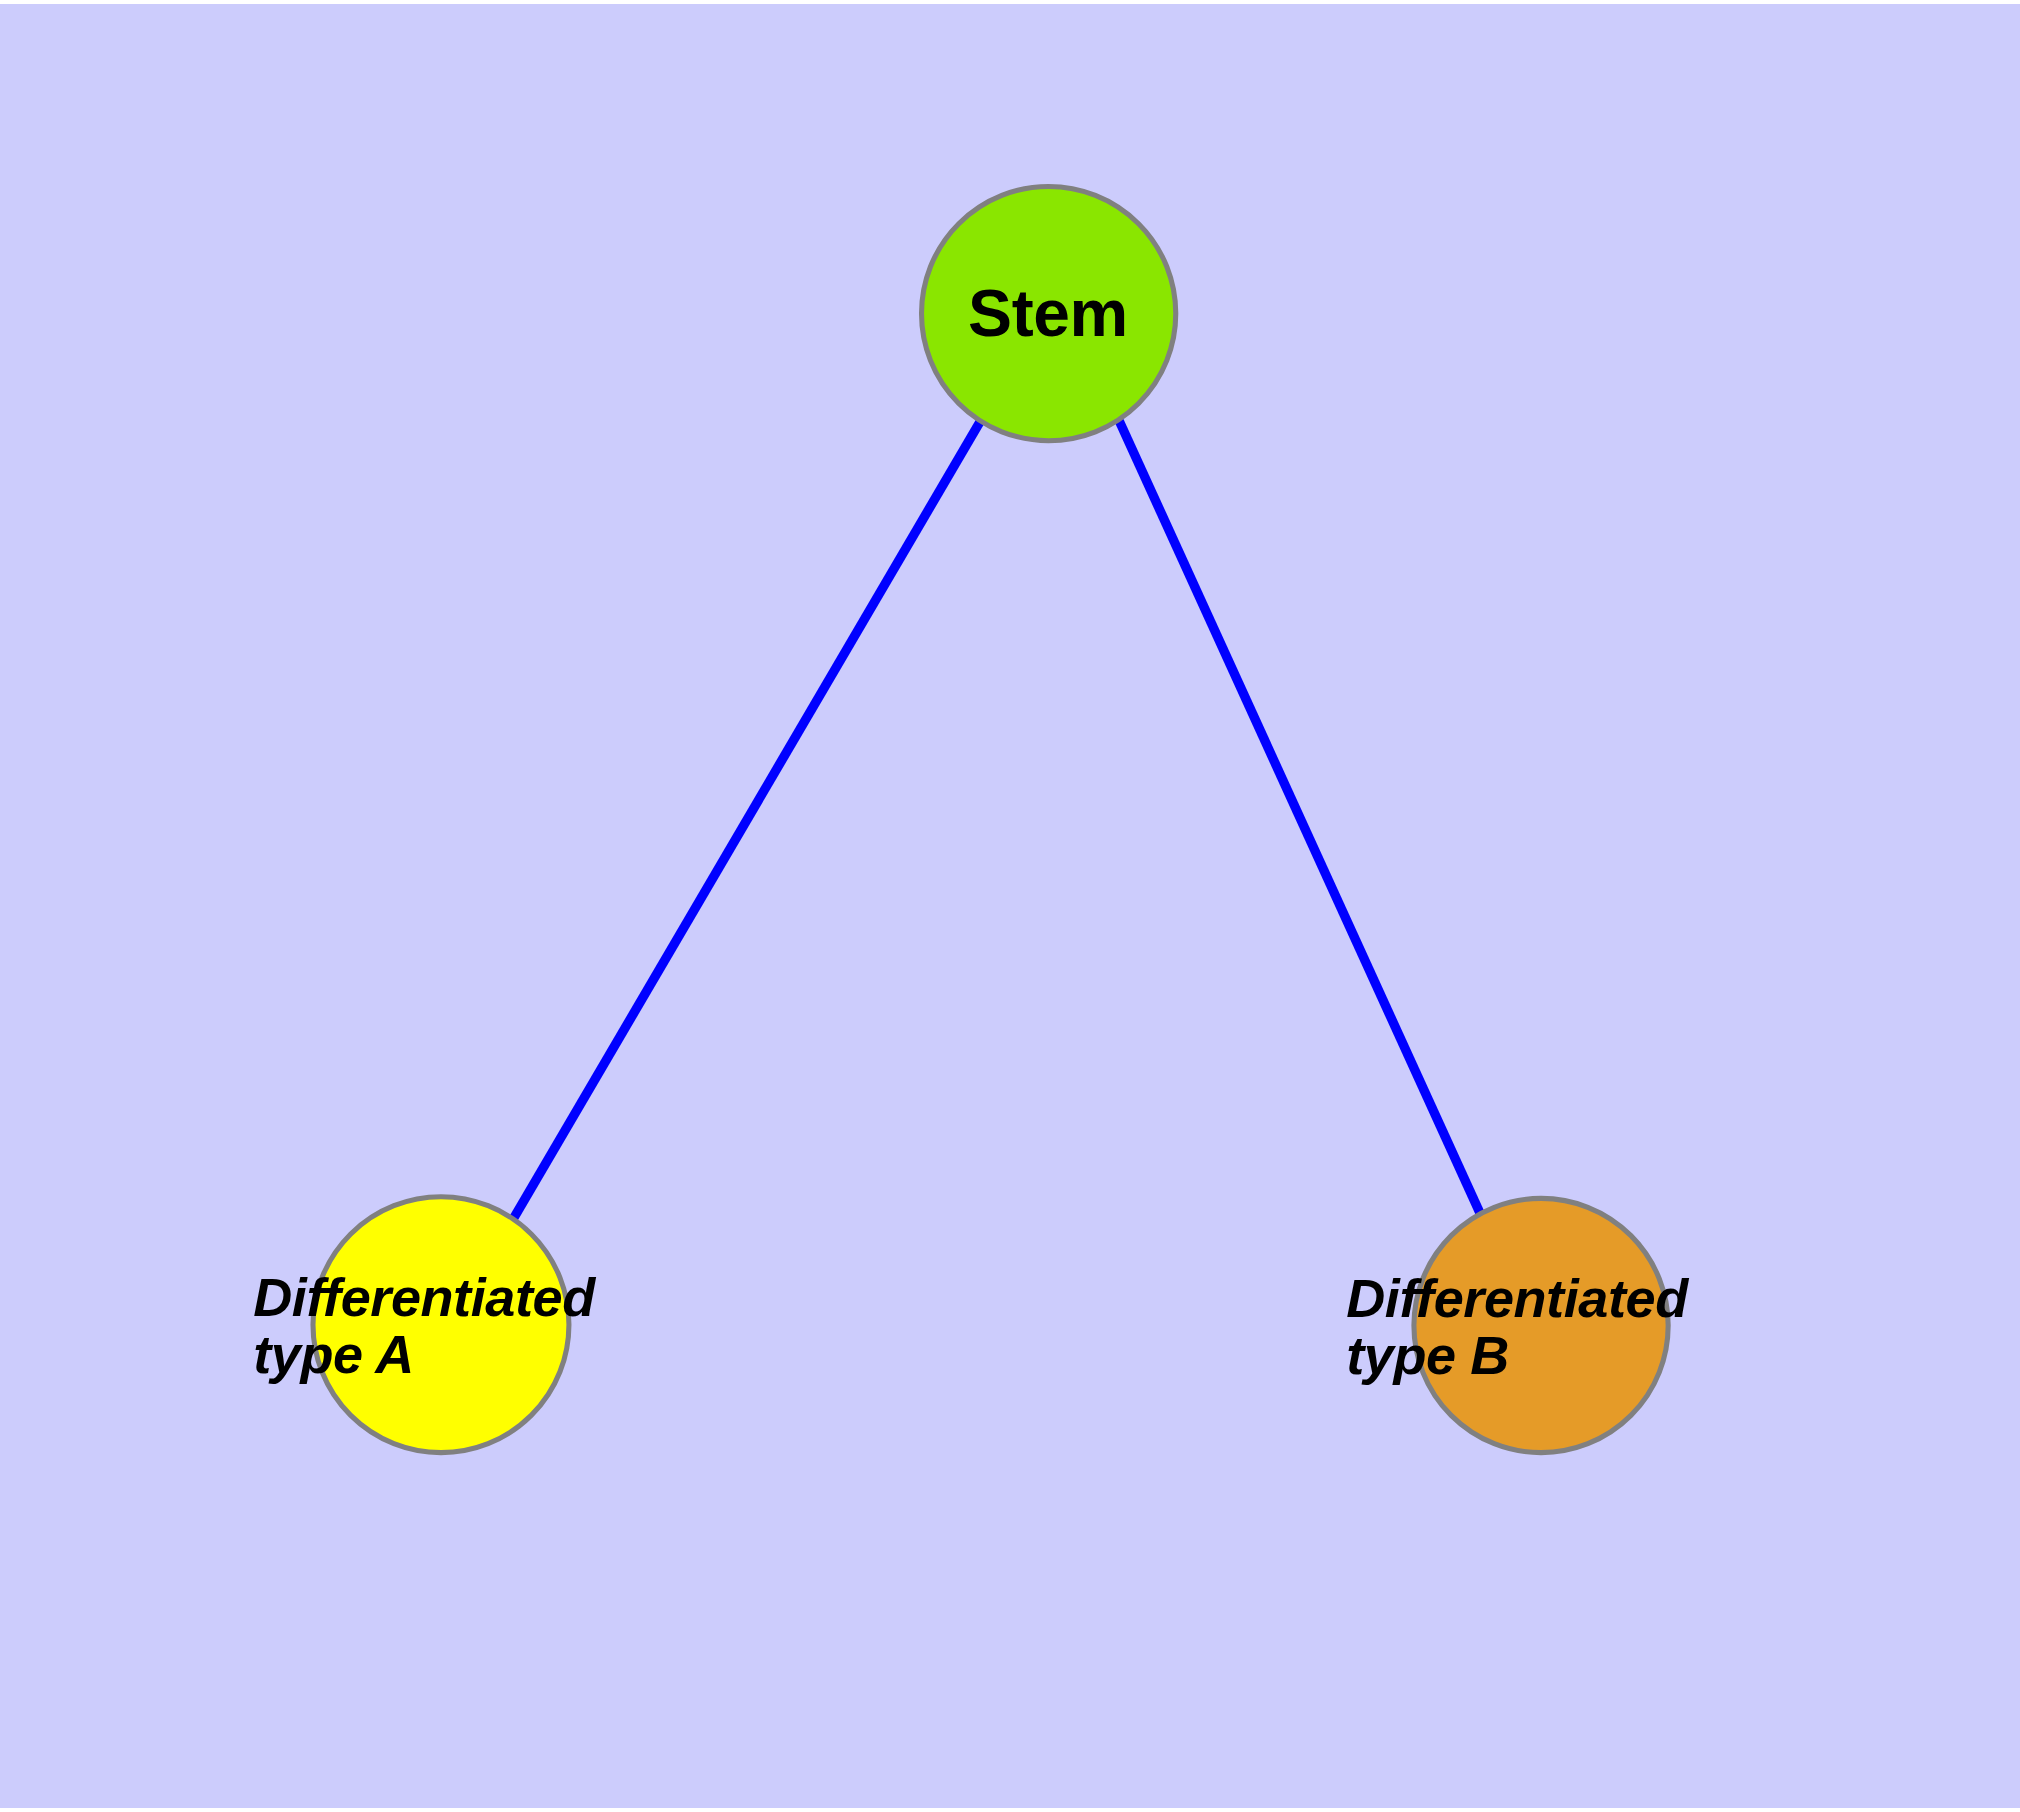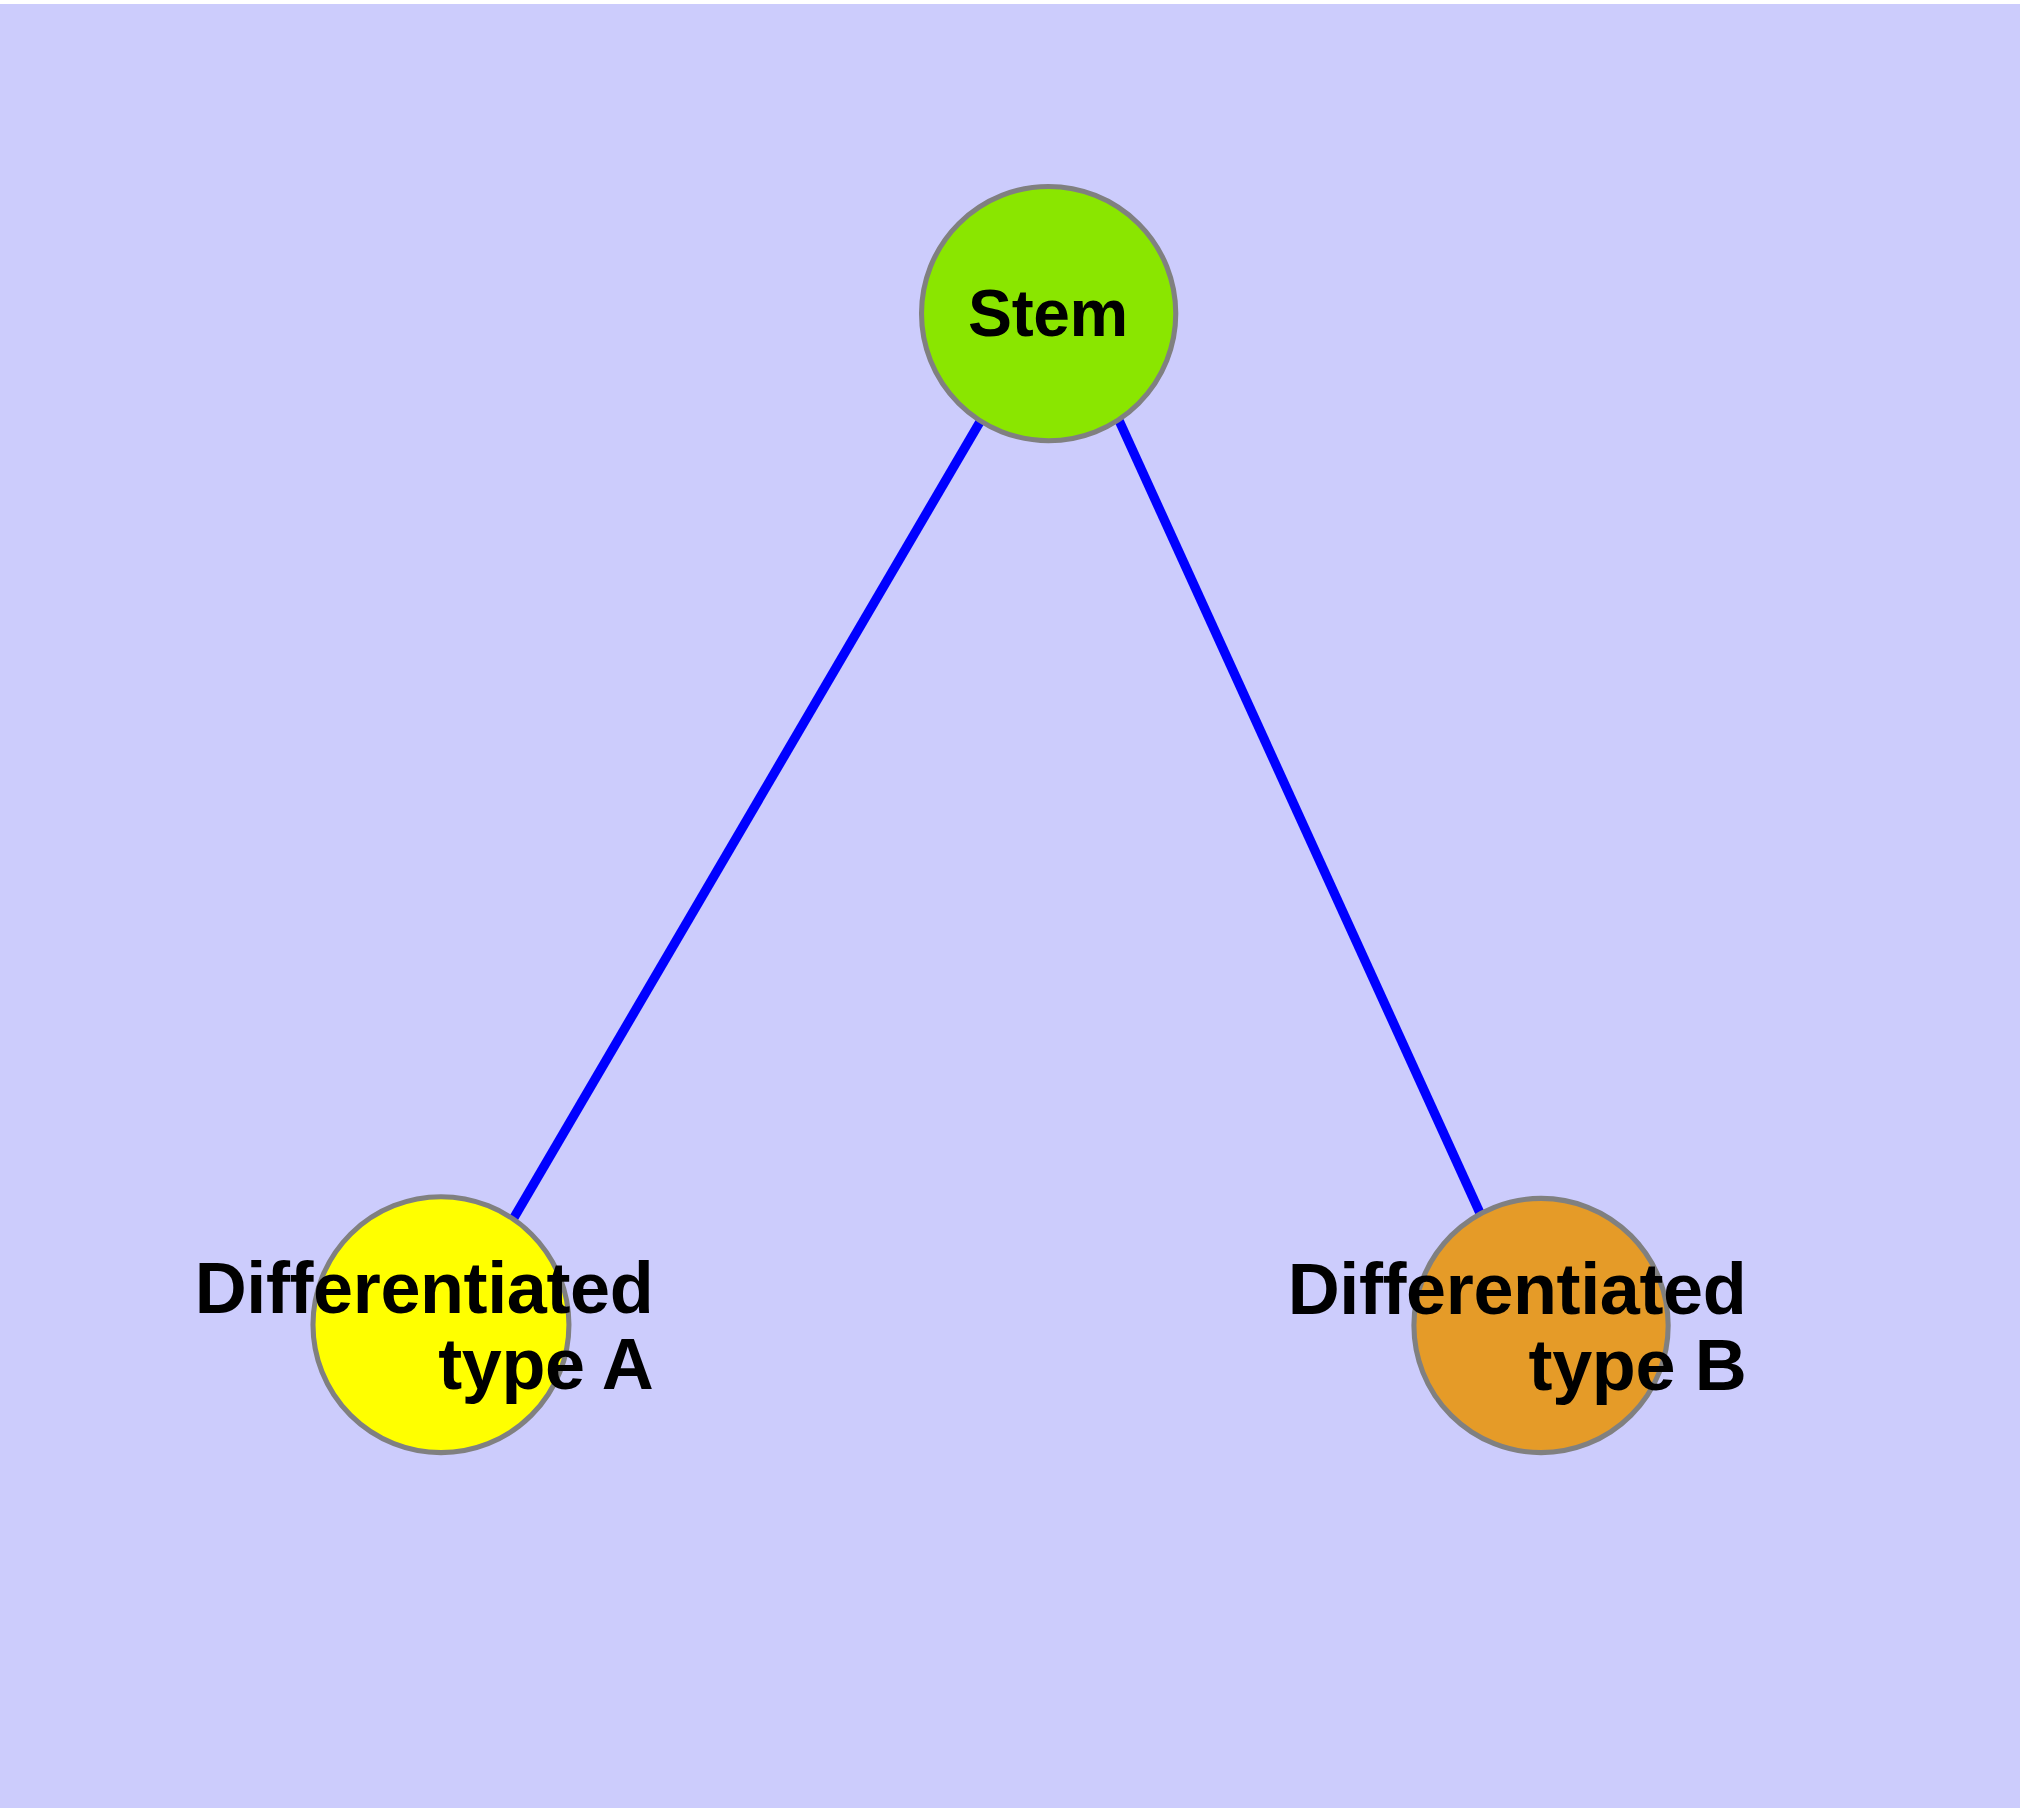--- a/index.html
+++ b/index.html
@@ -25,34 +25,35 @@
   }
   #graph-svg {
     position: absolute;
     left: 0;
     top: 0;
     width: 2021px;
     height: 1812px;
   }
   .node-label {
     position: absolute;
-    text-align: right;
+    text-align: left;
     color: #000000;
     font-weight: bold;
     white-space: pre;
     line-height: 1.06;
     letter-spacing: -0.4px;
     transform: translate(-50%, -50%);
     pointer-events: none;
   }
   .label-stem {
     font-size: 66px;
   }
   .label-diff {
-    font-size: 72px;
+    font-size: 54px;
+    font-style: italic;
   }
 </style>
 </head>
 <body>
 
 <div id="stage">
   <div id="canvas"></div>
 
   <svg id="graph-svg" viewBox="0 0 2384 2138">
     <g id="edges-layer">

